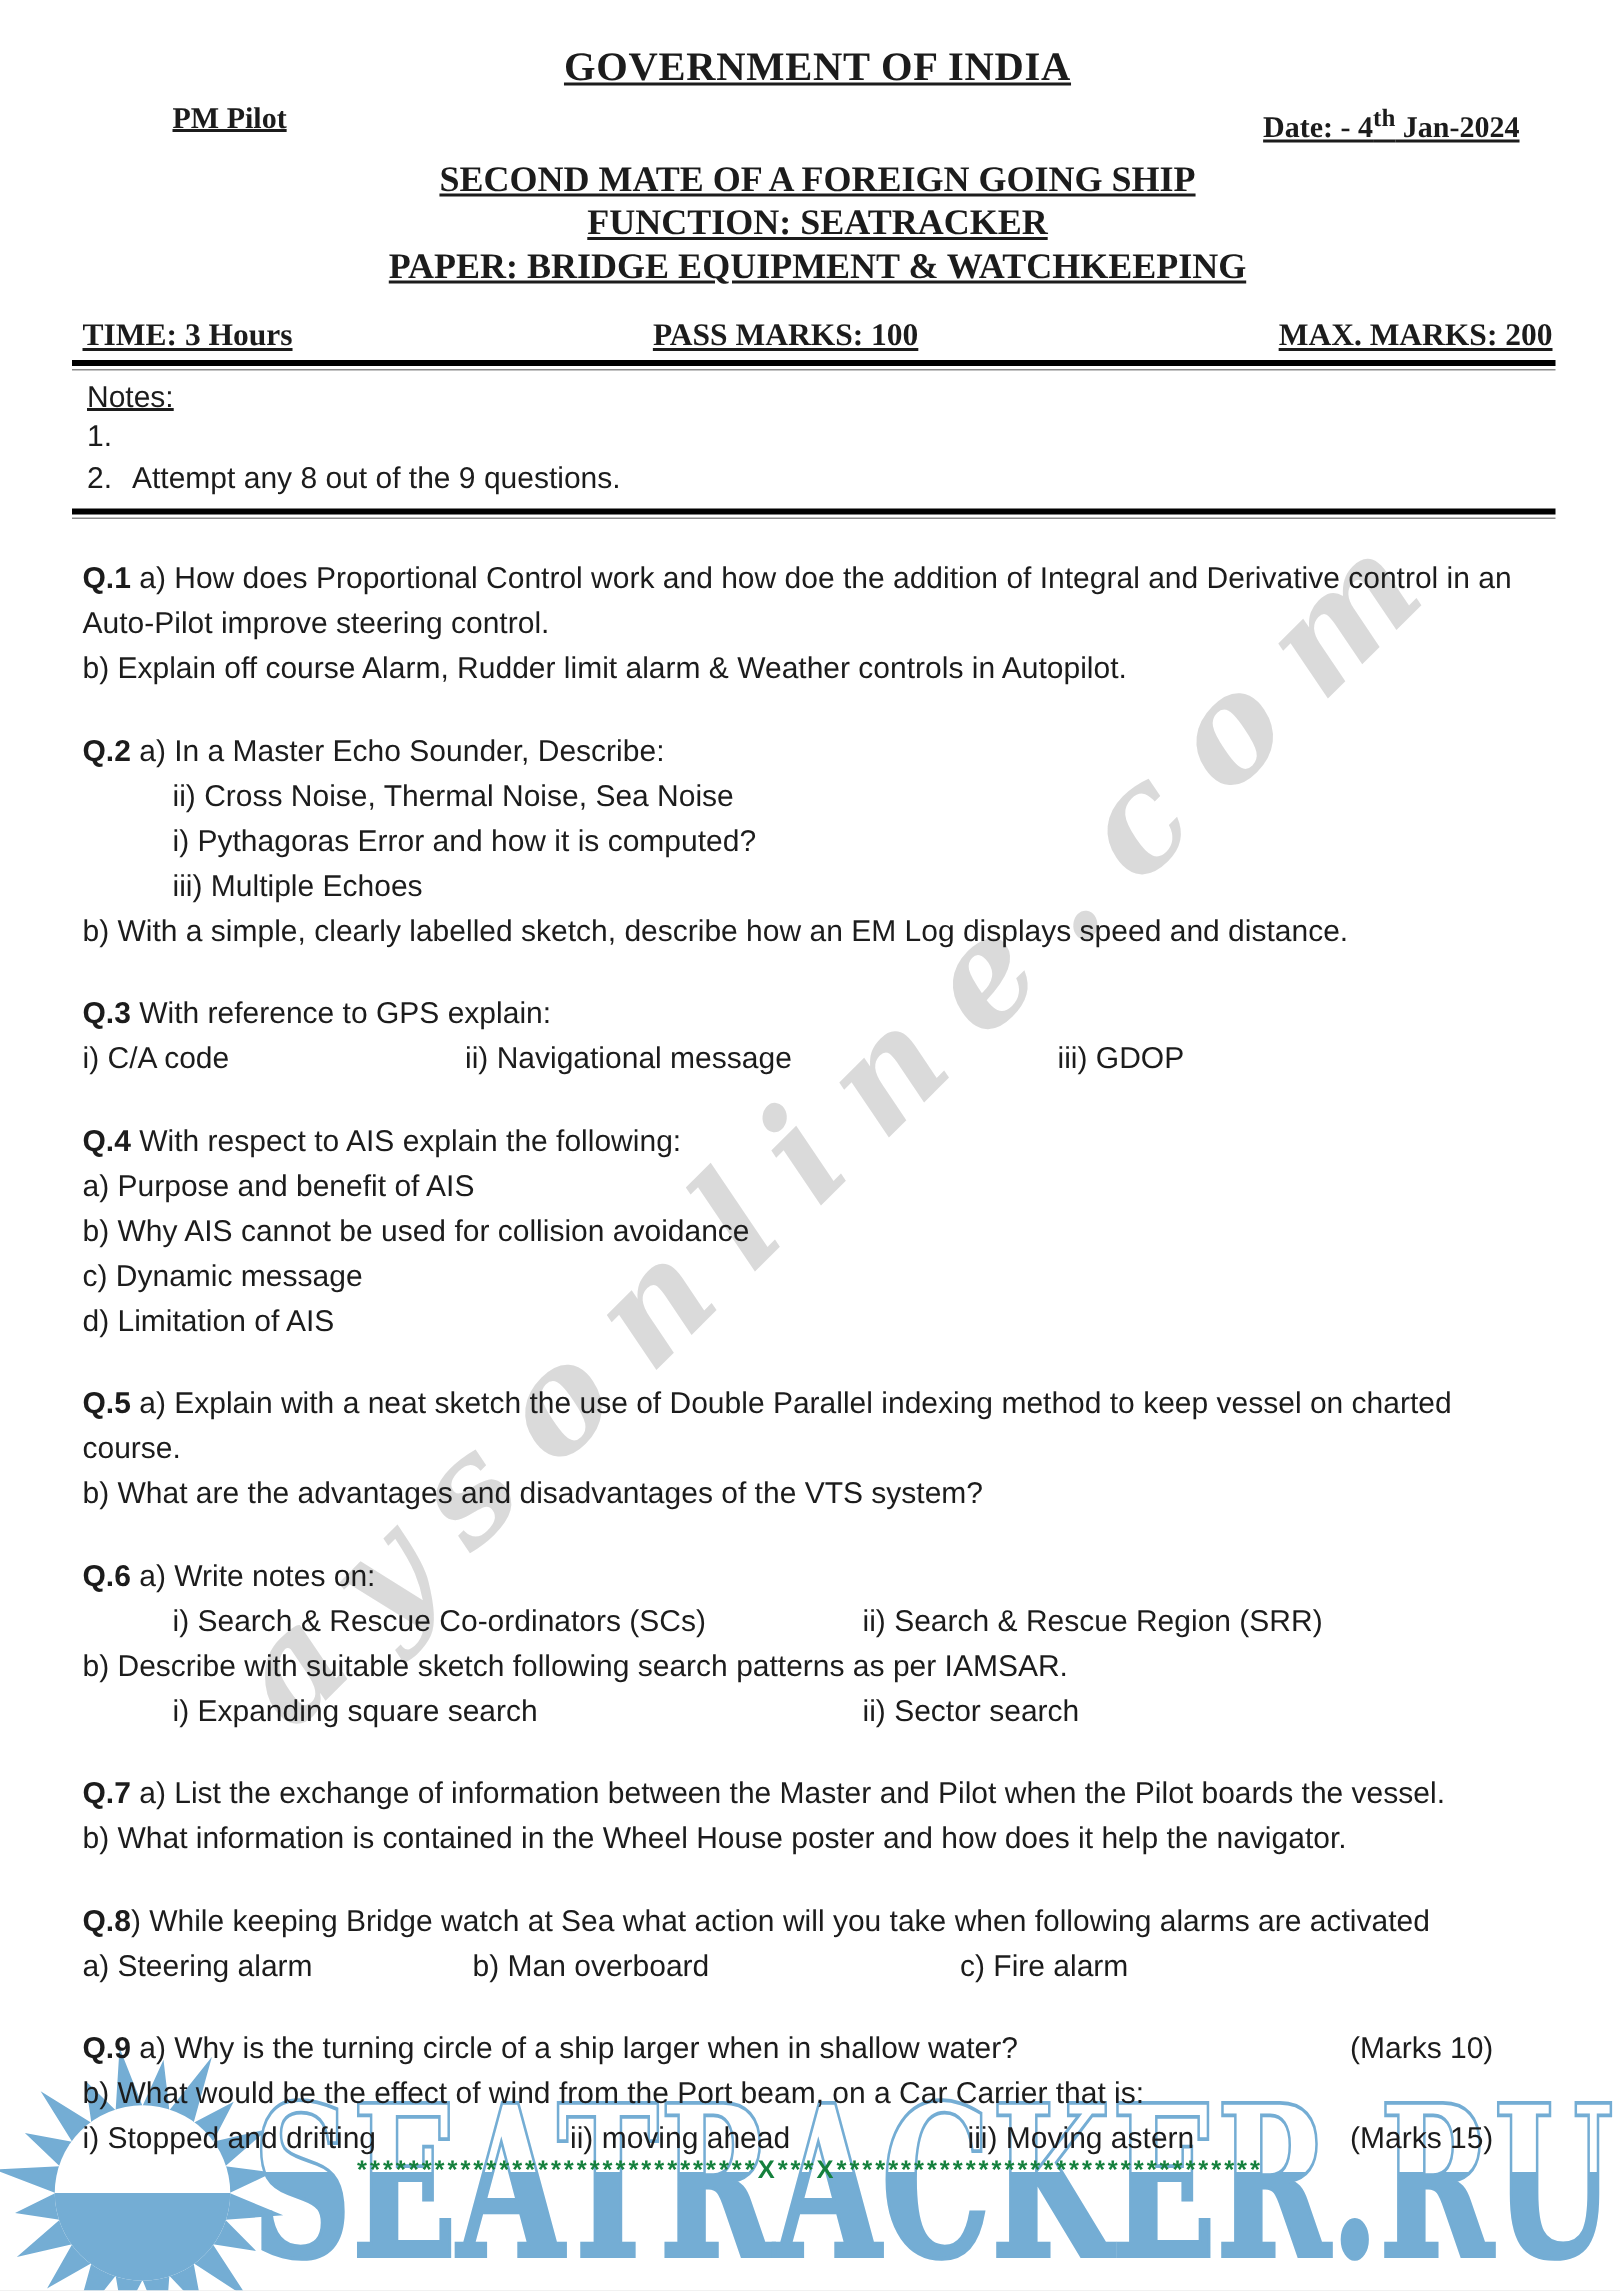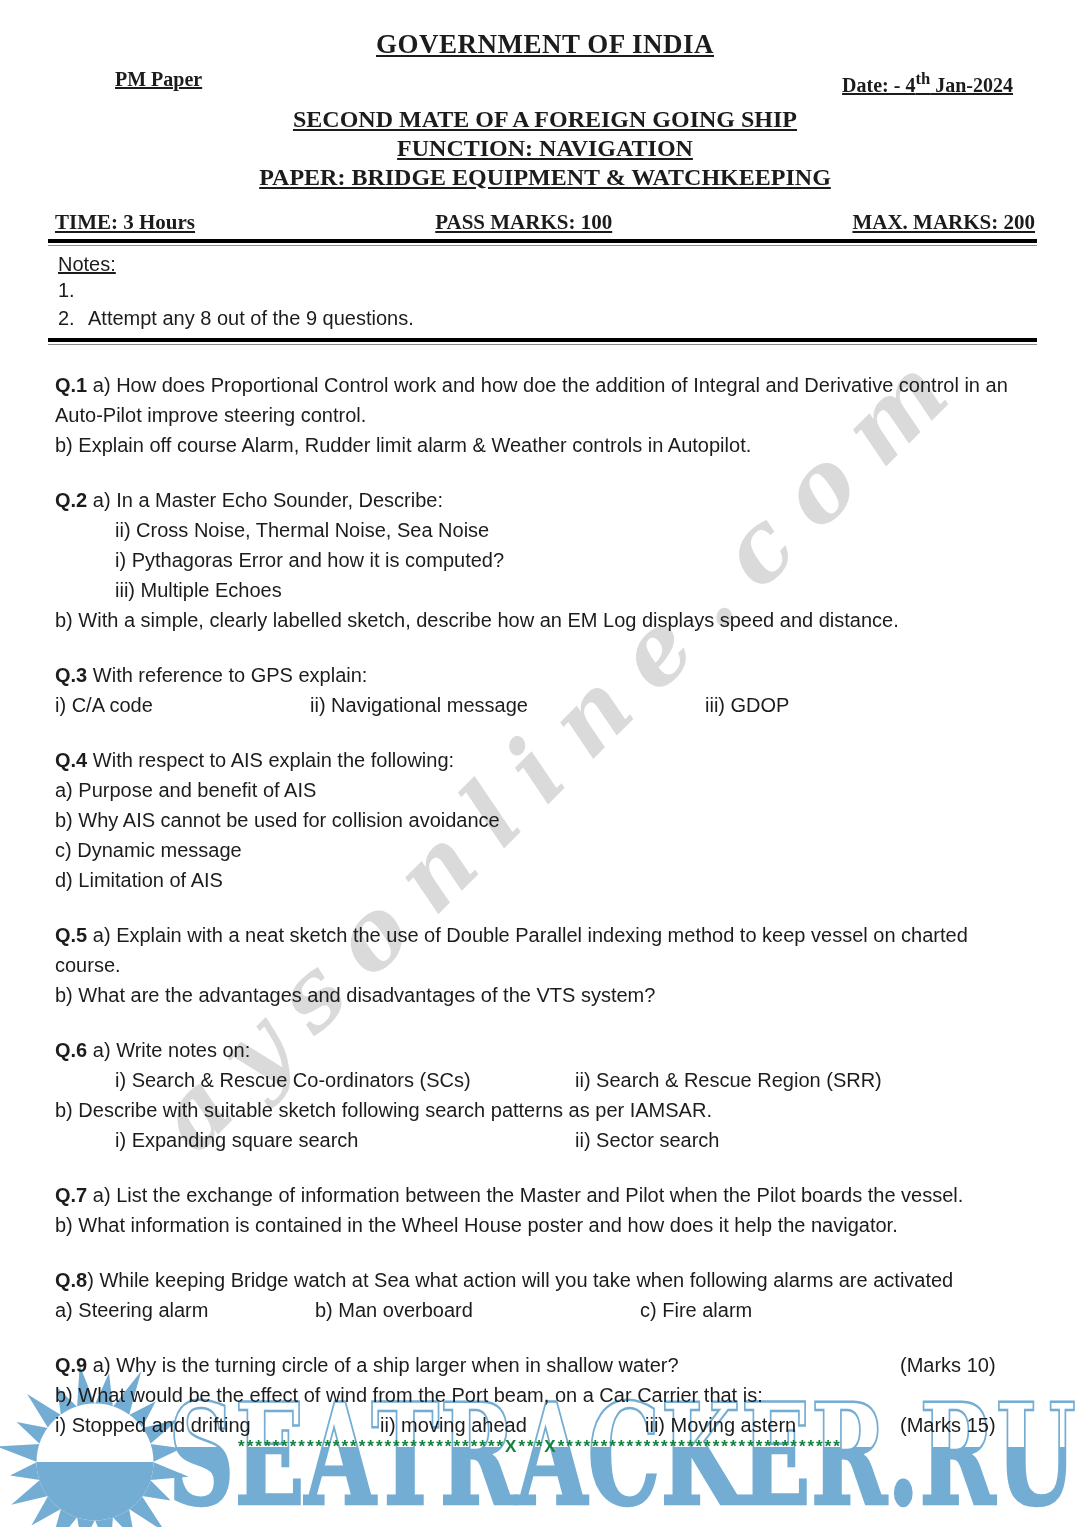--- a/index.html
+++ b/index.html
@@ -64,26 +64,26 @@
       </defs>
       <text x="0" y="118" font-family="DejaVu Serif, serif" font-weight="bold" font-size="140" textLength="908" lengthAdjust="spacingAndGlyphs" fill="url(#halfFill)" stroke-width="2.5" stroke="#74add4">SEATRACKER.RU</text>
     </svg>
   </div>
 
   <div class="content">
 
     <div class="gov serif">GOVERNMENT OF INDIA</div>
 
     <div class="pmrow serif">
-      <span>PM Paper</span>
+      <span>PM Pilot</span>
       <span><span>Date: - 4</span><sup>th</sup><span> Jan-2024</span></span>
     </div>
 
     <div class="t1 serif">SECOND MATE OF A FOREIGN GOING SHIP</div>
-    <div class="t2 serif">FUNCTION: NAVIGATION</div>
+    <div class="t2 serif">FUNCTION: SEATRACKER</div>
     <div class="t3 serif">PAPER: BRIDGE EQUIPMENT &amp; WATCHKEEPING</div>
 
     <div class="inforow serif">
       <span>TIME: 3 Hours</span>
       <span>PASS MARKS: 100</span>
       <span>MAX. MARKS: 200</span>
     </div>
 
     <div class="rule"></div>
 

